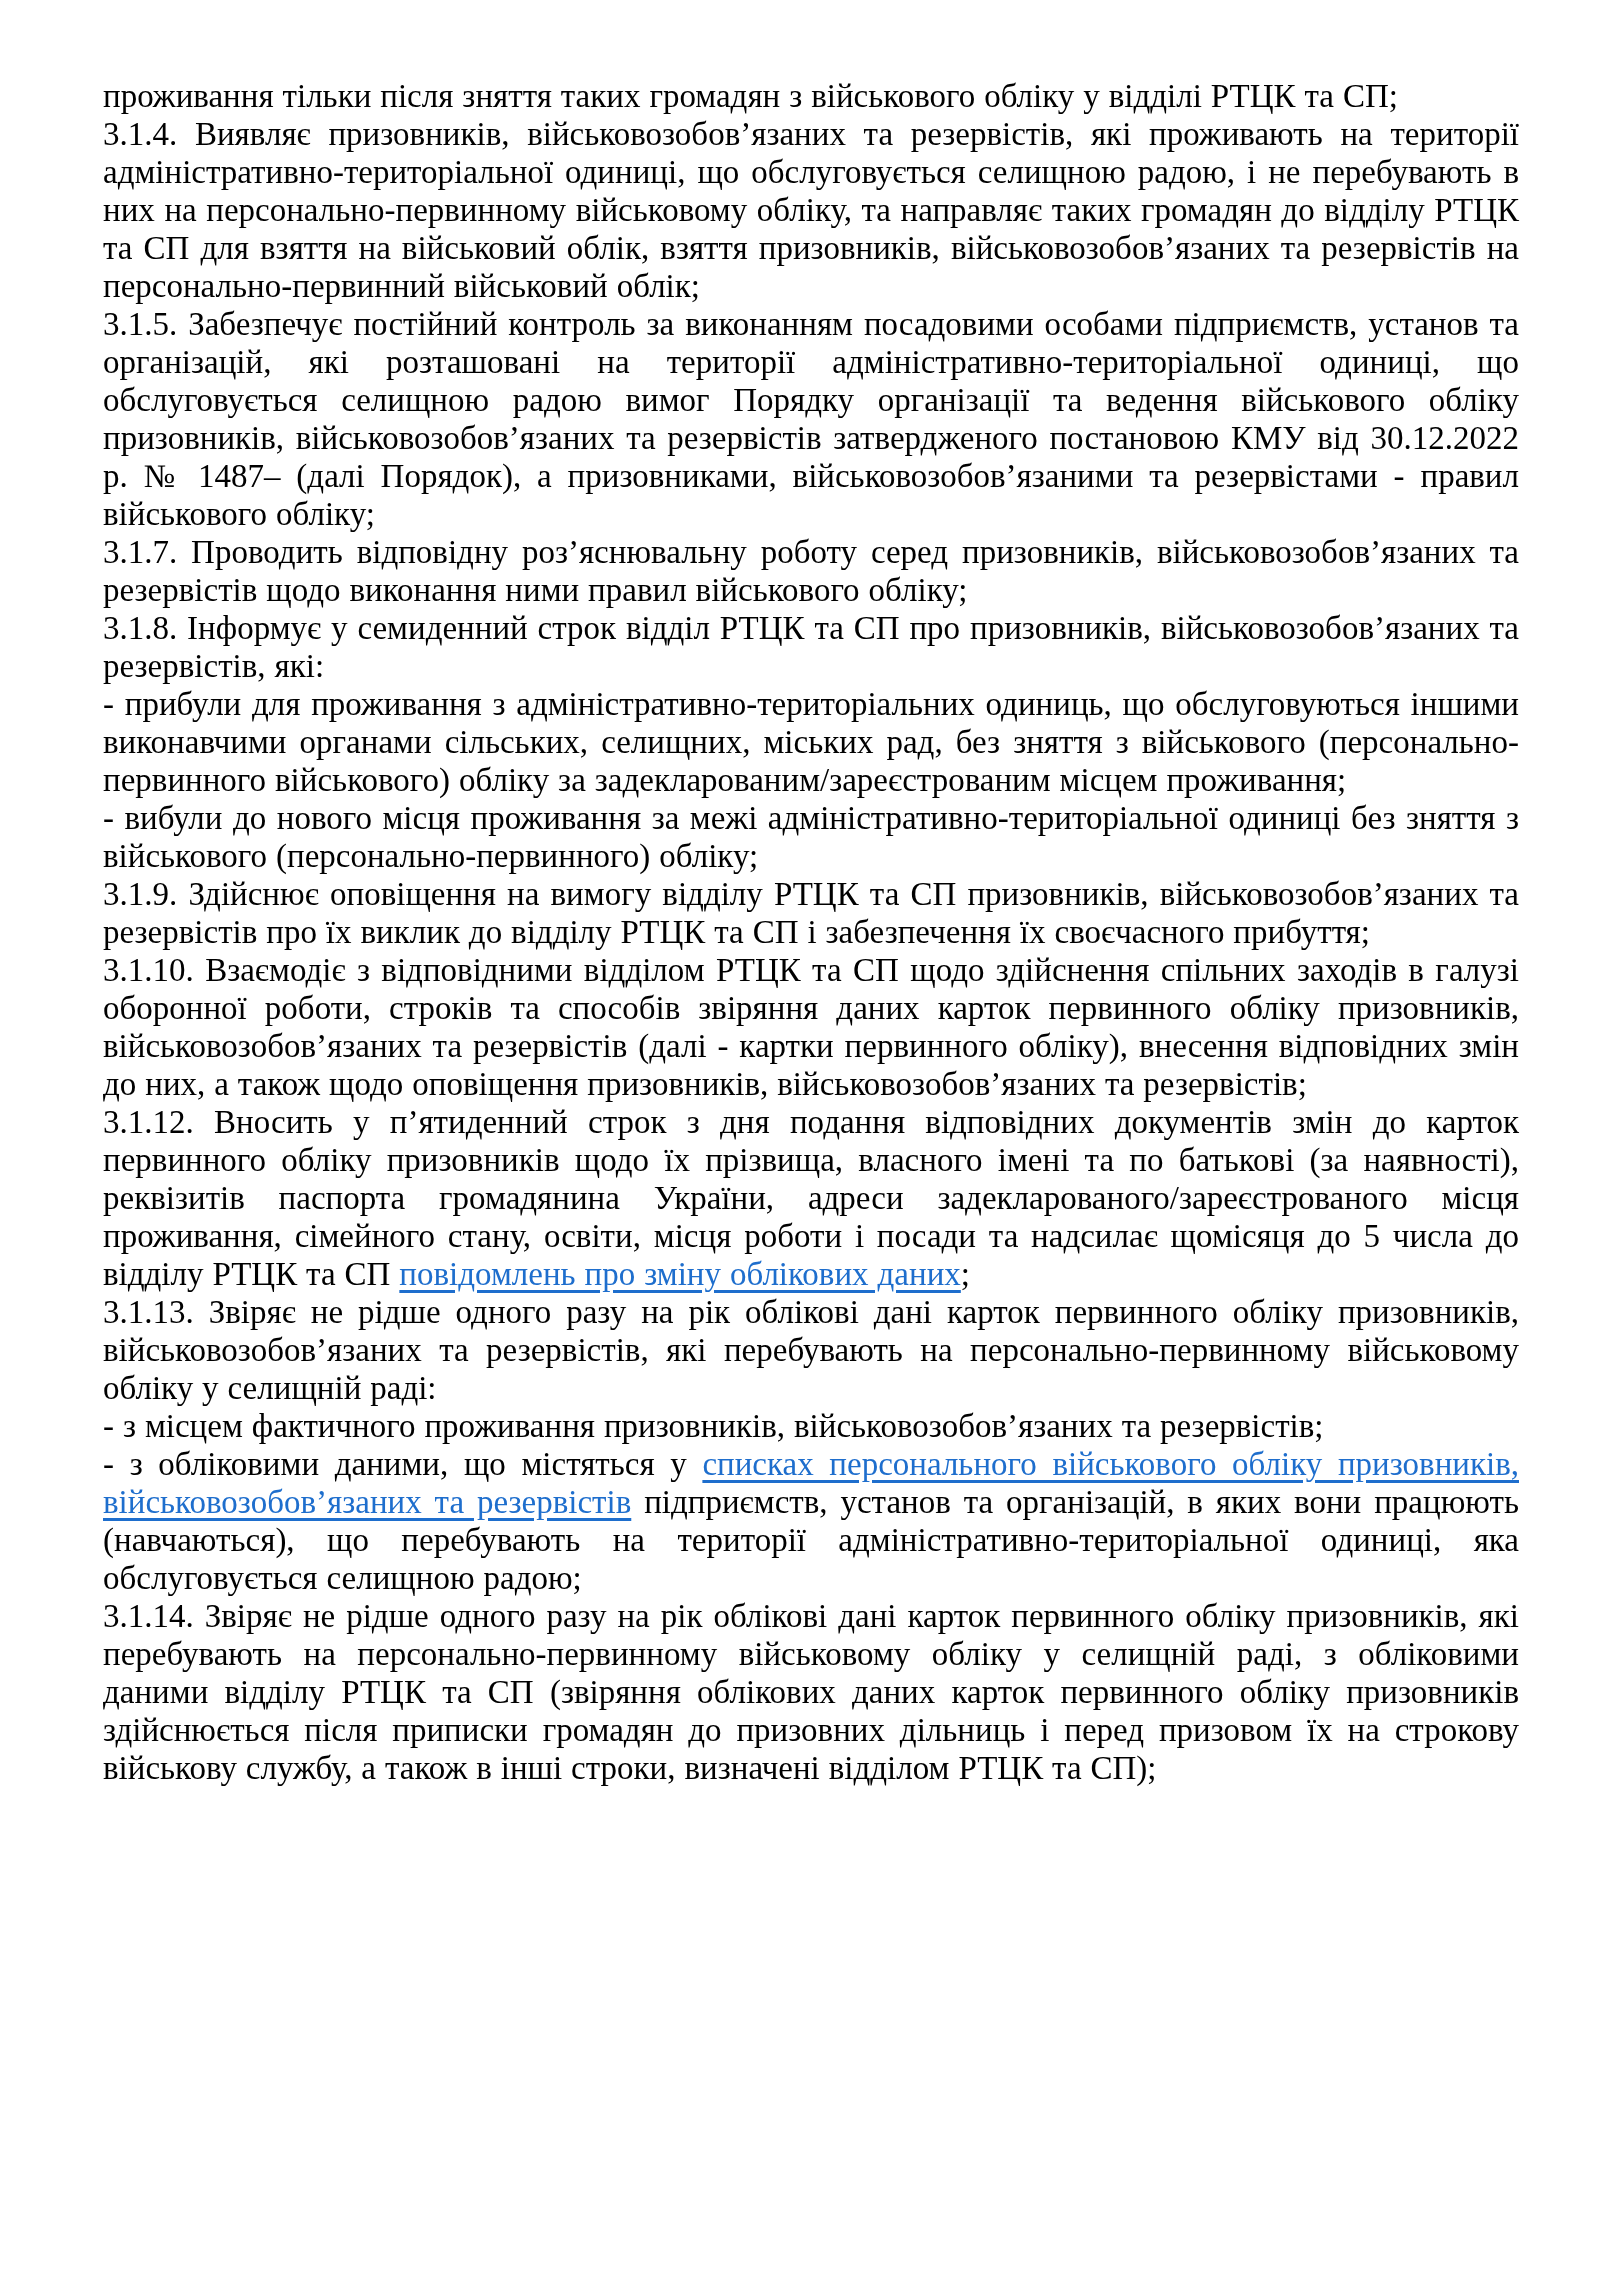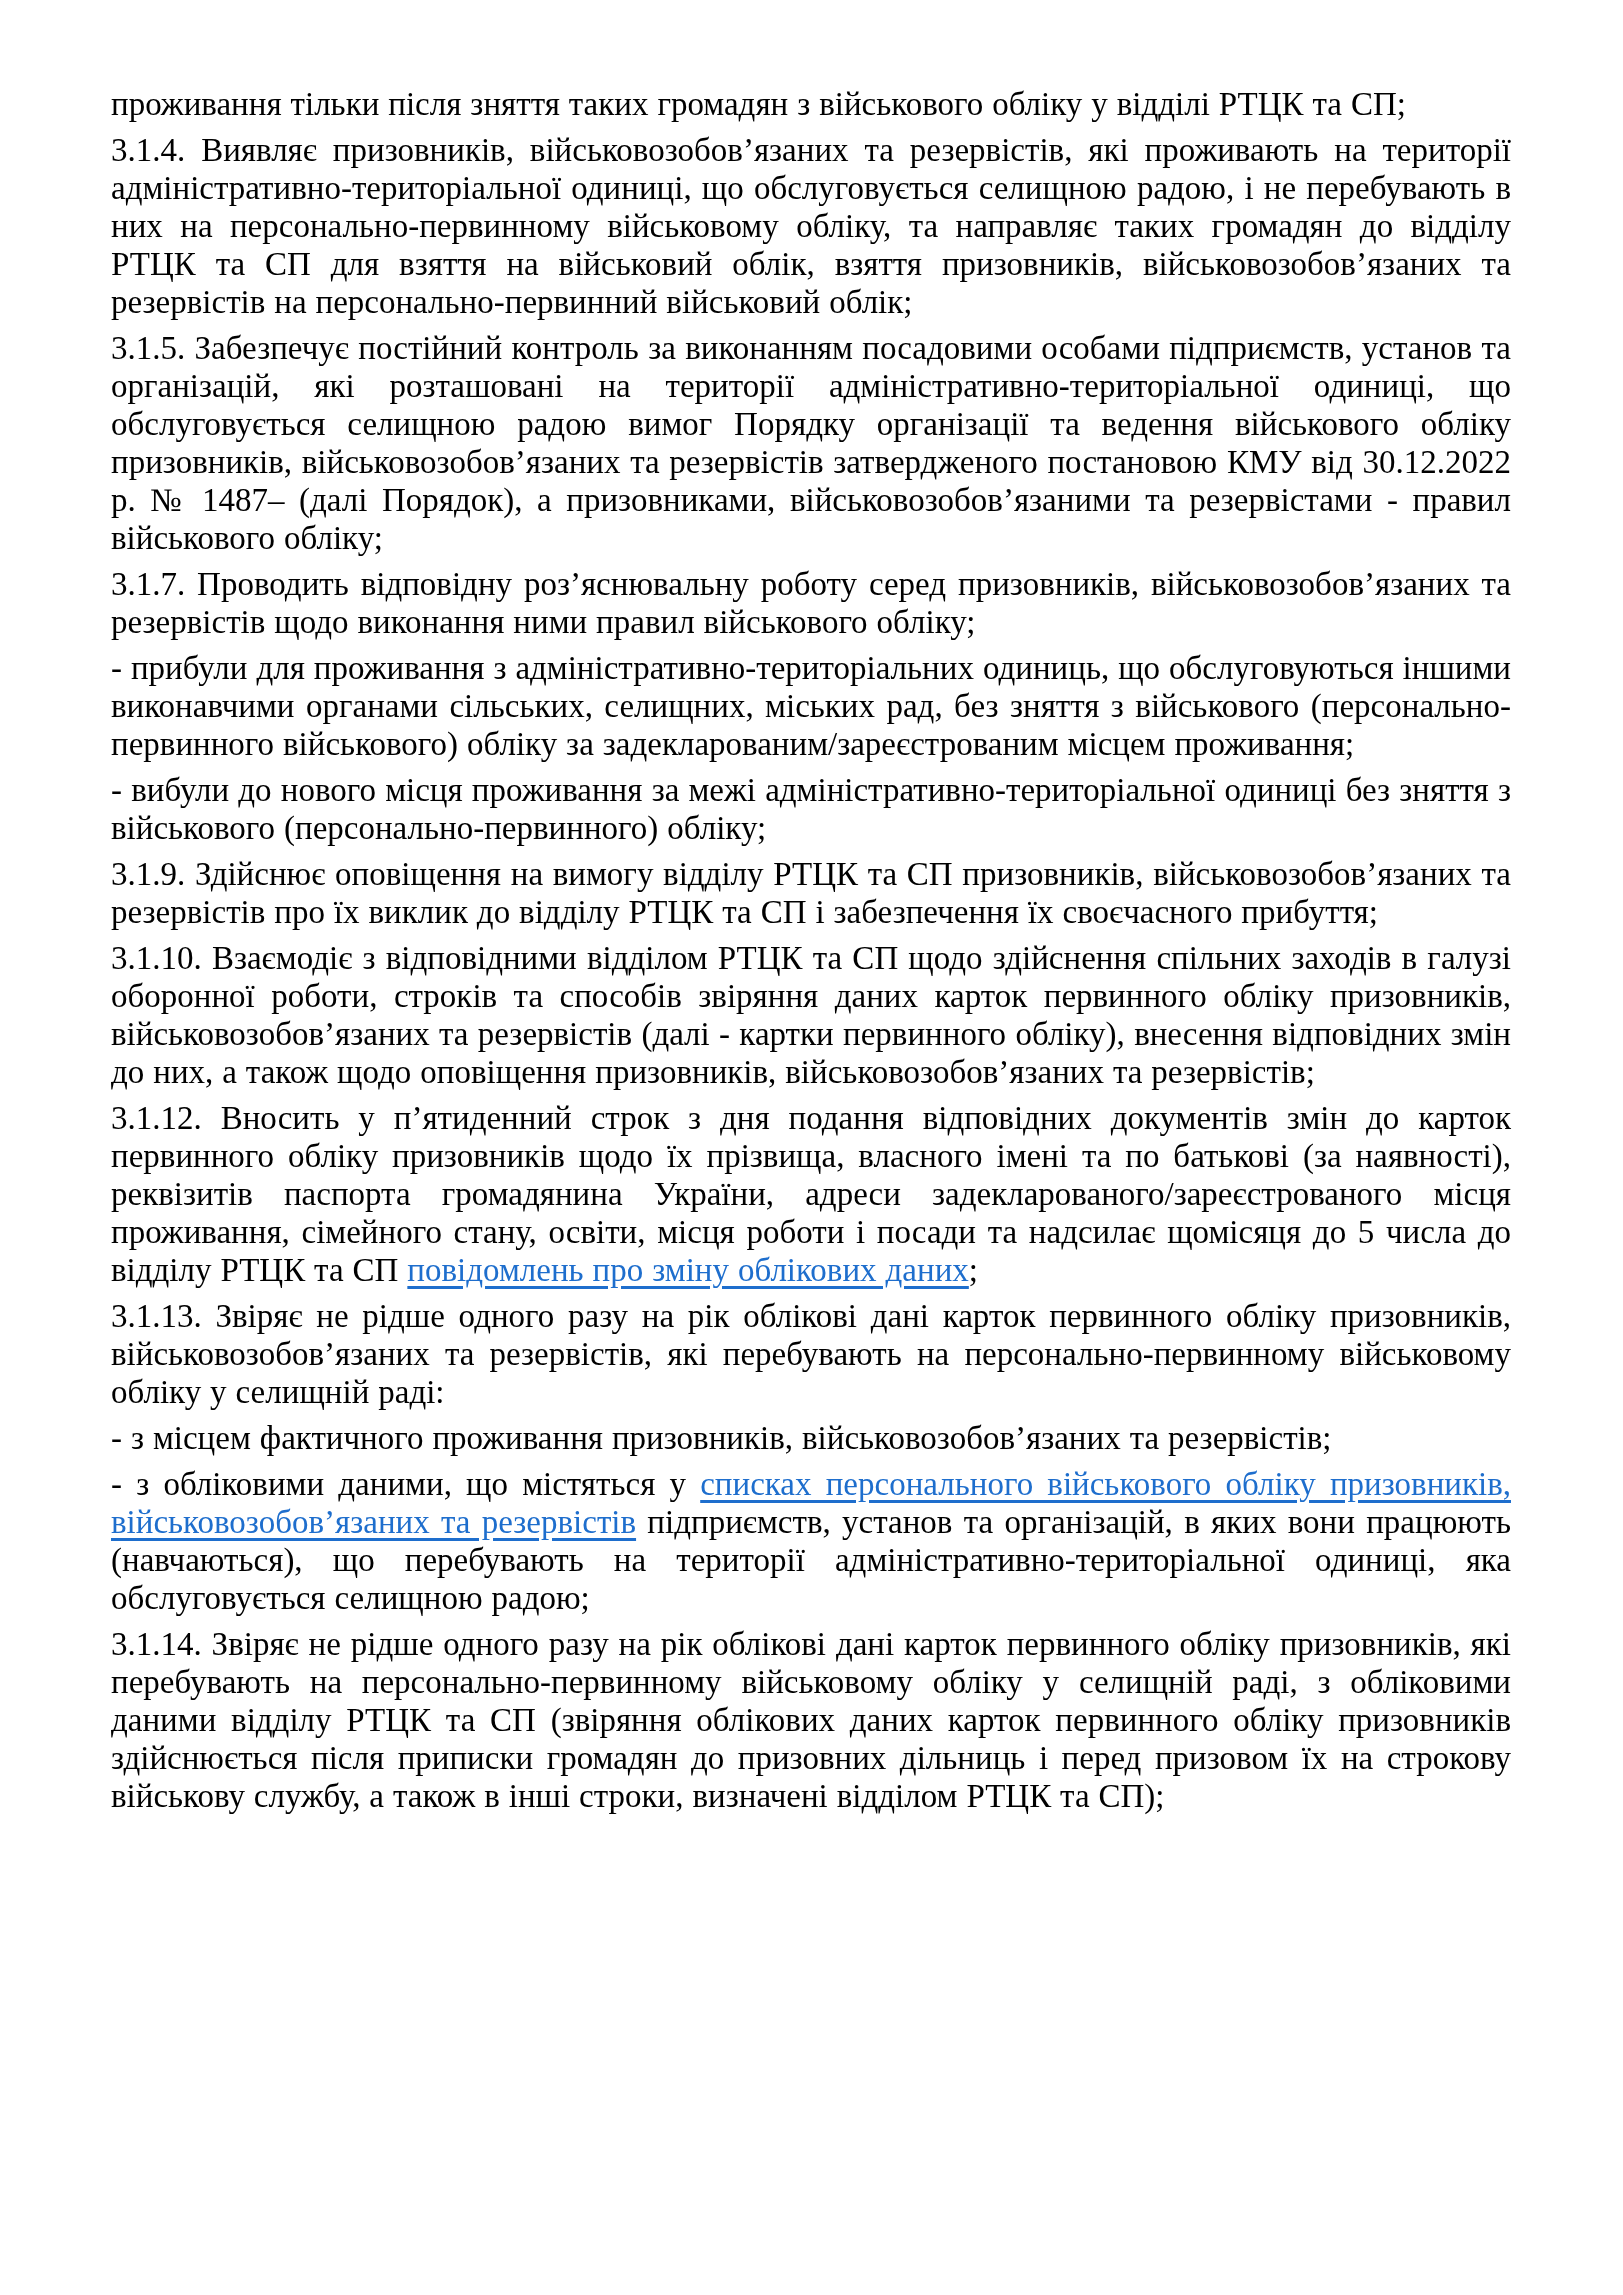--- a/index.html
+++ b/index.html
@@ -19,21 +19,21 @@
     left: 103px;
     top: 77px;
     width: 1416px;
     color: #000000;
     font-family: "Liberation Serif", "DejaVu Serif", serif;
     font-size: 33px;
     line-height: 38px;
     text-align: justify;
   }
   .para {
-    margin: 8px;
+    margin: 0;
     padding: 0;
     word-spacing: 0.7px;
   }
   .doc-link {
     color: #1e6ecd;
     text-decoration: underline;
     text-decoration-color: #1e6ecd;
     text-decoration-thickness: 2.6px;
     text-underline-offset: 4.6px;
     cursor: pointer;
@@ -41,20 +41,21 @@
 </style>
 </head>
 <body>
 
 <div class="page">
   <div class="content">
       <p class="para"><span>проживання тільки після зняття таких громадян з військового обліку у відділі РТЦК та СП;</span></p>
       <p class="para"><span>3.1.4. Виявляє призовників, військовозобов’язаних та резервістів, які проживають на території адміністративно-територіальної одиниці, що обслуговується селищною  радою, і не перебувають в них на персонально-первинному військовому обліку, та направляє таких громадян до відділу РТЦК та СП для взяття на військовий облік, взяття призовників, військовозобов’язаних та резервістів на персонально-первинний військовий облік;</span></p>
       <p class="para"><span>3.1.5. Забезпечує постійний контроль за виконанням посадовими особами підприємств, установ та організацій, які розташовані на території адміністративно-територіальної одиниці, що обслуговується селищною радою вимог Порядку організації та ведення військового обліку призовників, військовозобов’язаних та резервістів затвердженого постановою КМУ від 30.12.2022 р. № 1487– (далі Порядок), а призовниками, військовозобов’язаними та резервістами - правил військового обліку;</span></p>
       <p class="para"><span>3.1.7. Проводить відповідну роз’яснювальну роботу серед призовників, військовозобов’язаних та резервістів щодо виконання ними правил військового обліку;</span></p>
+      <p class="para"><span>3.1.8. Інформує у семиденний строк відділ РТЦК та СП про призовників, військовозобов’язаних та резервістів, які:</span></p>
       <p class="para"><span>- прибули для проживання з адміністративно-територіальних одиниць, що обслуговуються іншими виконавчими органами сільських, селищних, міських рад, без зняття з військового (персонально-первинного військового) обліку за задекларованим/зареєстрованим місцем проживання;</span></p>
       <p class="para"><span>- вибули до нового місця проживання за межі адміністративно-територіальної одиниці без зняття з військового (персонально-первинного) обліку;</span></p>
       <p class="para"><span>3.1.9. Здійснює оповіщення на вимогу відділу РТЦК та СП призовників, військовозобов’язаних та резервістів про їх виклик до відділу РТЦК та СП і забезпечення їх своєчасного прибуття;</span></p>
       <p class="para"><span>3.1.10. Взаємодіє з відповідними відділом РТЦК та СП щодо здійснення спільних заходів в галузі оборонної роботи, строків та способів звіряння даних карток первинного обліку призовників, військовозобов’язаних та резервістів (далі - картки первинного обліку), внесення відповідних змін до них, а також щодо оповіщення призовників, військовозобов’язаних та резервістів;</span></p>
       <p class="para"><span>3.1.12. Вносить у п’ятиденний строк з дня подання відповідних документів змін до карток первинного обліку призовників щодо їх прізвища, власного імені та по батькові (за наявності), реквізитів паспорта громадянина України, адреси задекларованого/зареєстрованого місця проживання, сімейного стану, освіти, місця роботи і посади та надсилає щомісяця до 5 числа до відділу РТЦК та СП </span><a class="doc-link" href="#">повідомлень про зміну облікових даних</a><span>;</span></p>
       <p class="para"><span>3.1.13. Звіряє не рідше одного разу на рік облікові дані карток первинного обліку призовників, військовозобов’язаних та резервістів, які перебувають на персонально-первинному військовому обліку у селищній раді:</span></p>
       <p class="para"><span>- з місцем фактичного проживання призовників, військовозобов’язаних та резервістів;</span></p>
       <p class="para"><span>- з обліковими даними, що містяться у </span><a class="doc-link" href="#">списках персонального військового обліку призовників, військовозобов’язаних та резервістів</a><span> підприємств, установ та організацій, в яких вони працюють (навчаються), що перебувають на території адміністративно-територіальної одиниці, яка обслуговується селищною радою;</span></p>
       <p class="para"><span>3.1.14. Звіряє не рідше одного разу на рік облікові дані карток первинного обліку призовників, які перебувають на персонально-первинному військовому обліку у селищній раді, з обліковими даними відділу РТЦК та СП (звіряння облікових даних карток первинного обліку призовників здійснюється після приписки громадян до призовних дільниць і перед призовом їх на строкову військову службу, а також в інші строки, визначені відділом РТЦК та СП);</span></p>
     </div>

